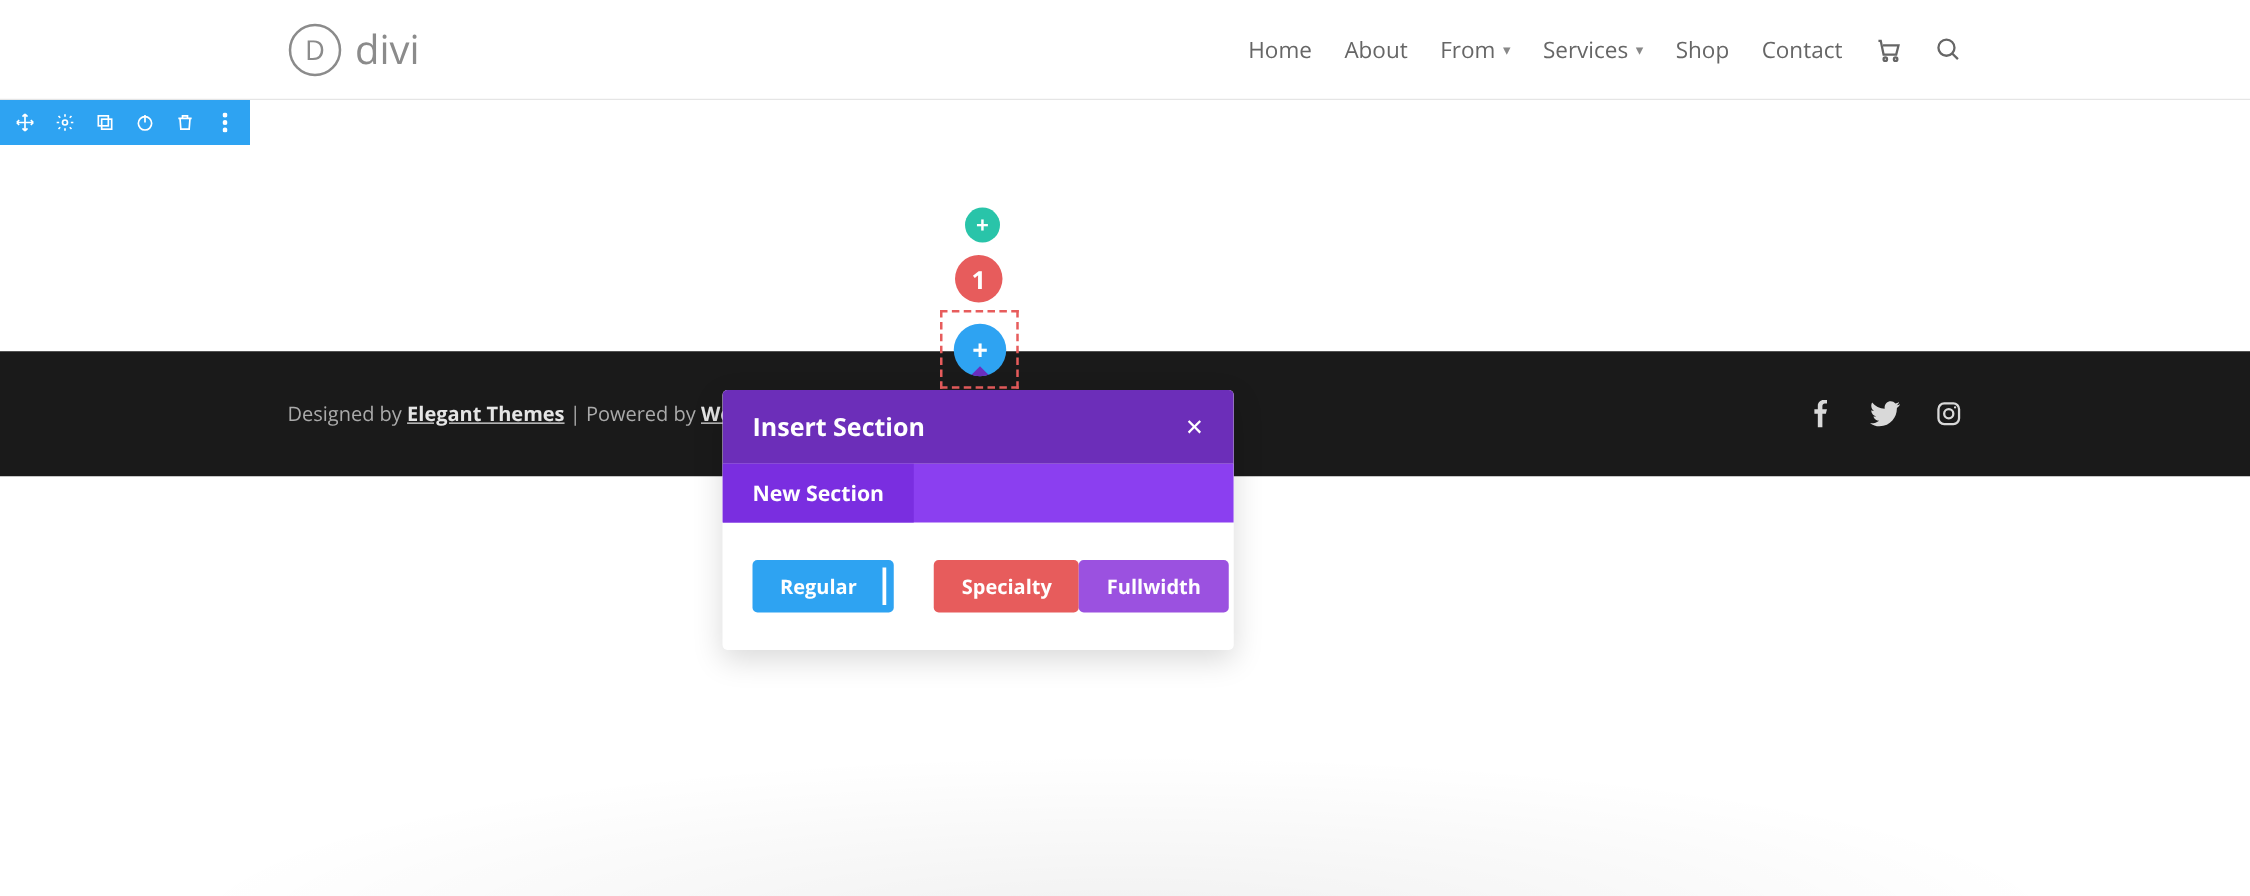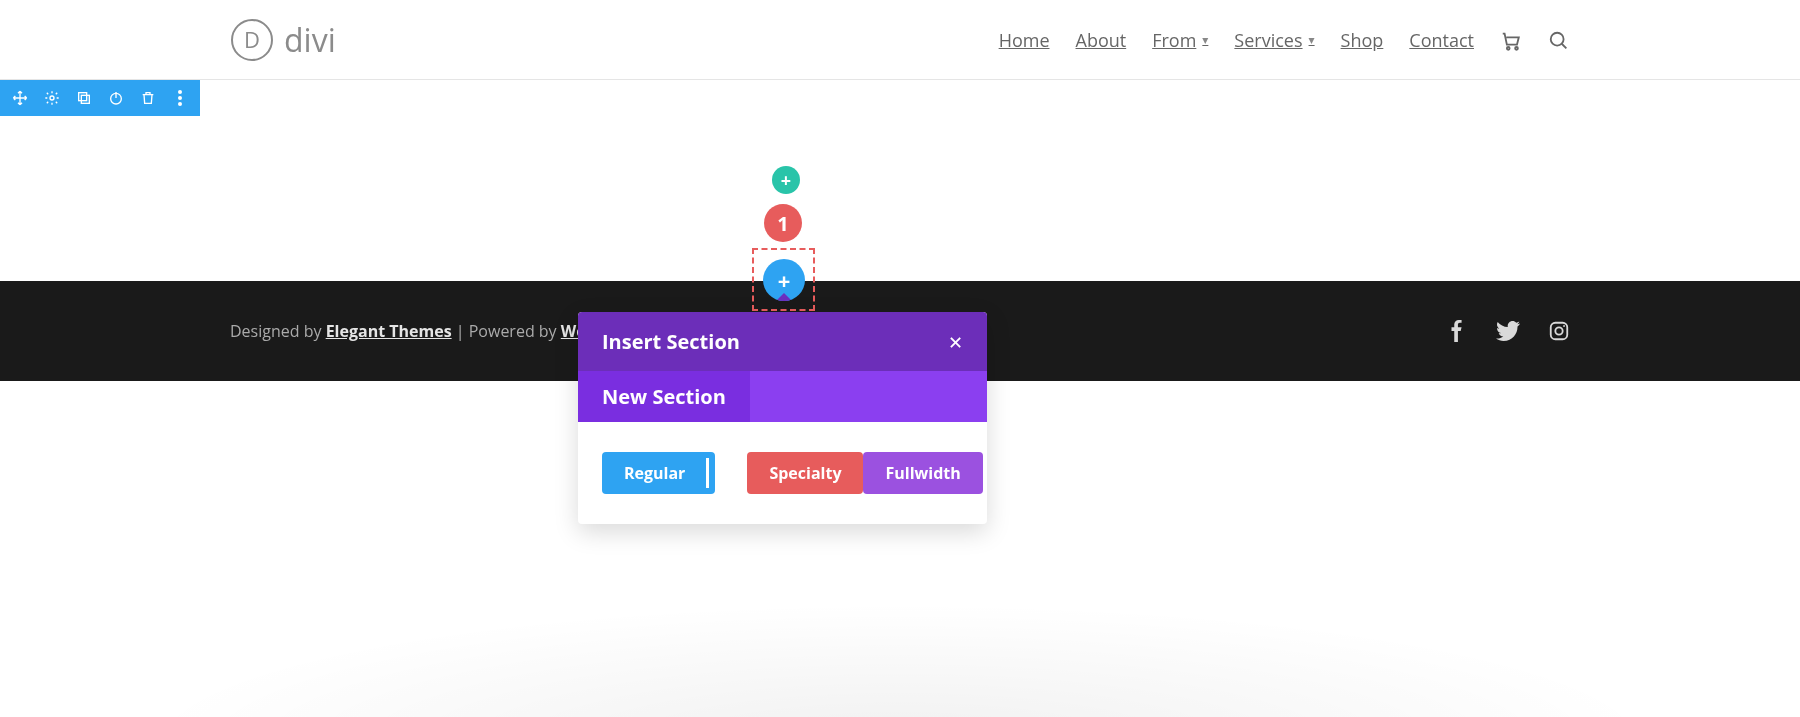--- a/index.html
+++ b/index.html
@@ -2,21 +2,21 @@
 <html><head>
 <meta charset="utf-8">
 <style>
   * { margin: 0; padding: 0; box-sizing: border-box; font-family: -apple-system, BlinkMacSystemFont, "Segoe UI", "Open Sans", sans-serif; }
   body { width: 1800px; height: 717px; background: #fff; position: relative; overflow: hidden; }
 
   
   .header { height: 80px; border-bottom: 1px solid #e5e5e5; display: flex; align-items: center; padding: 0 230px 0 230px; justify-content: space-between; }
   .logo { display: flex; align-items: center; gap: 10px; color: #8b8b8b; font-size: 32px; font-weight: 400; }
   .logo svg { width: 44px; height: 44px; }
-  .nav { display: flex; align-items: flex-end; gap: 26px; color: #666; font-size: 18px; text-decoration: underline; }
+  .nav { display: flex; align-items: center; gap: 26px; color: #666; font-size: 18px; }
   .nav-item { display: flex; align-items: center; gap: 6px; cursor: pointer; }
   .nav-icon { display: inline-flex; align-items: center; }
   .chev { font-size: 12px; color: #888; }
 
   
   .section-toolbar { position: absolute; left: 0; top: 80px; background: #2EA3F2; padding: 10px 12px; display: flex; align-items: center; gap: 16px; }
   .section-toolbar .tb-icon { color: #fff; width: 16px; height: 16px; display: inline-flex; align-items: center; justify-content: center; cursor: pointer; }
 
   
   .add-row-btn { position: absolute; left: 772px; top: 166px; width: 28px; height: 28px; border-radius: 50%; background: #29C4A9; color: #fff; display: flex; align-items: center; justify-content: center; font-size: 18px; font-weight: 700; cursor: pointer; }
@@ -39,21 +39,21 @@
   .footer { position: absolute; left: 0; right: 0; top: 281px; height: 100px; background: #1a1a1a; color: #aaa; display: flex; align-items: center; padding: 0 230px; justify-content: space-between; font-size: 16px; }
   .footer b { color: #e5e5e5; font-weight: 700; text-decoration: underline; }
   .footer .socials { display: flex; gap: 28px; }
   .footer .socials span { cursor: pointer; color: #d9d9d9; display:inline-flex; }
 
   
   .modal { position: absolute; left: 578px; top: 312px; width: 409px; background: #fff; box-shadow: 0 8px 24px rgba(0,0,0,.15); border-radius: 4px; overflow: hidden; z-index: 10; }
   .modal-header { background: #6C2EB9; color: #fff; padding: 16px 24px; display: flex; align-items: center; justify-content: space-between; font-size: 20px; font-weight: 700; }
   .modal-close { cursor: pointer; font-size: 18px; font-weight: 400; }
   .modal-tabs { background: #8B3FF0; display: flex; }
-  .modal-tab { color: #fff; font-size: 20px; font-weight: 700; padding: 12px 24px; cursor: pointer; }
+  .modal-tab { color: #fff; font-size: 17px; font-weight: 700; padding: 12px 24px; cursor: pointer; }
   .modal-tab.active { background: #7A2EE0; }
   .modal-body { padding: 30px 24px; display: flex; align-items: center; }
   .type-btn { border-radius: 4px; color: #fff; font-weight: 700; font-size: 16px; padding: 10px 22px; cursor: pointer; display: flex; align-items: center; }
   .type-regular { background: #2EA3F2; position: relative; padding-right: 30px; }
   .type-regular::after { content: ""; position: absolute; right: 6px; top: 6px; bottom: 6px; width: 3px; background: #fff; }
   .type-specialty { background: #E75C5C; margin-left: 32px; }
   .spec-stripe { width: 20px; height: 38px; background: #F5A623; border-radius: 3px; }
   .type-fullwidth { background: #9B51E0; }
 
   

